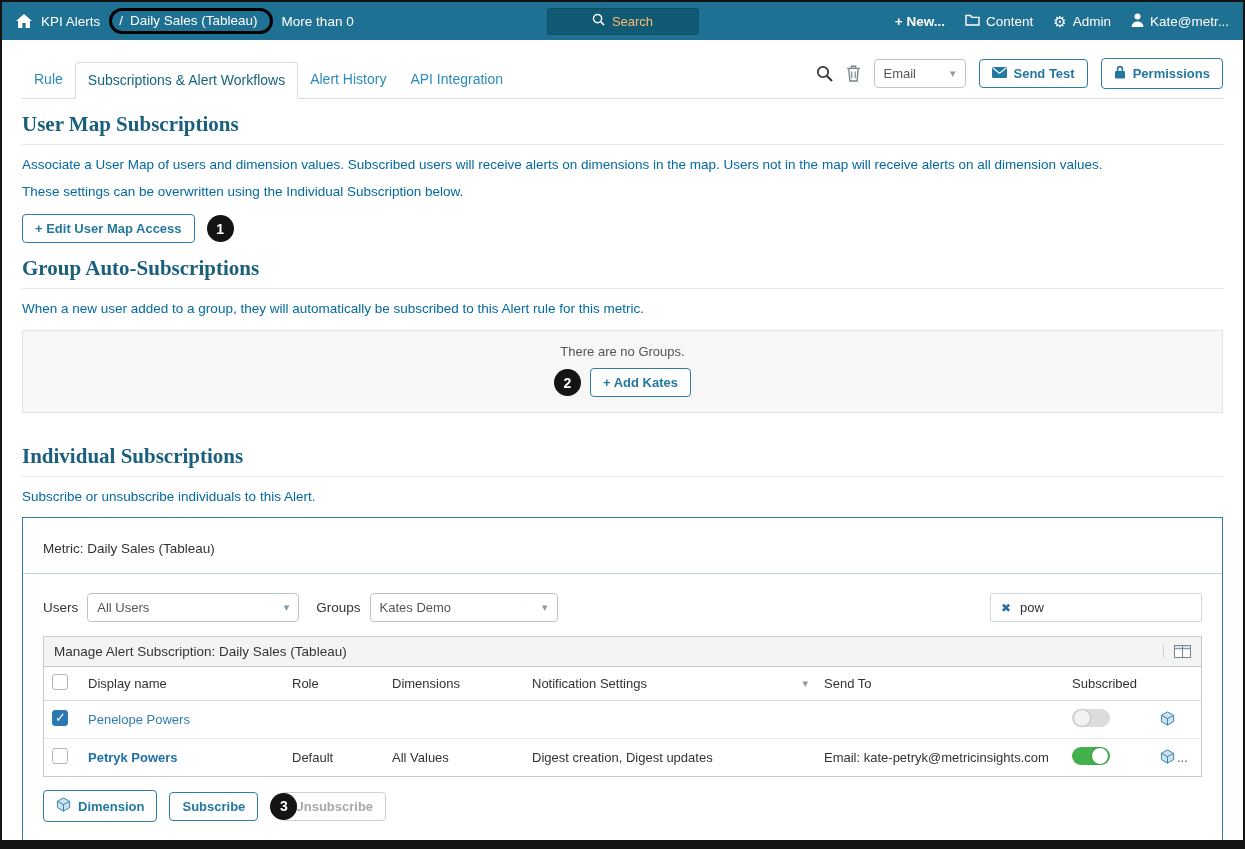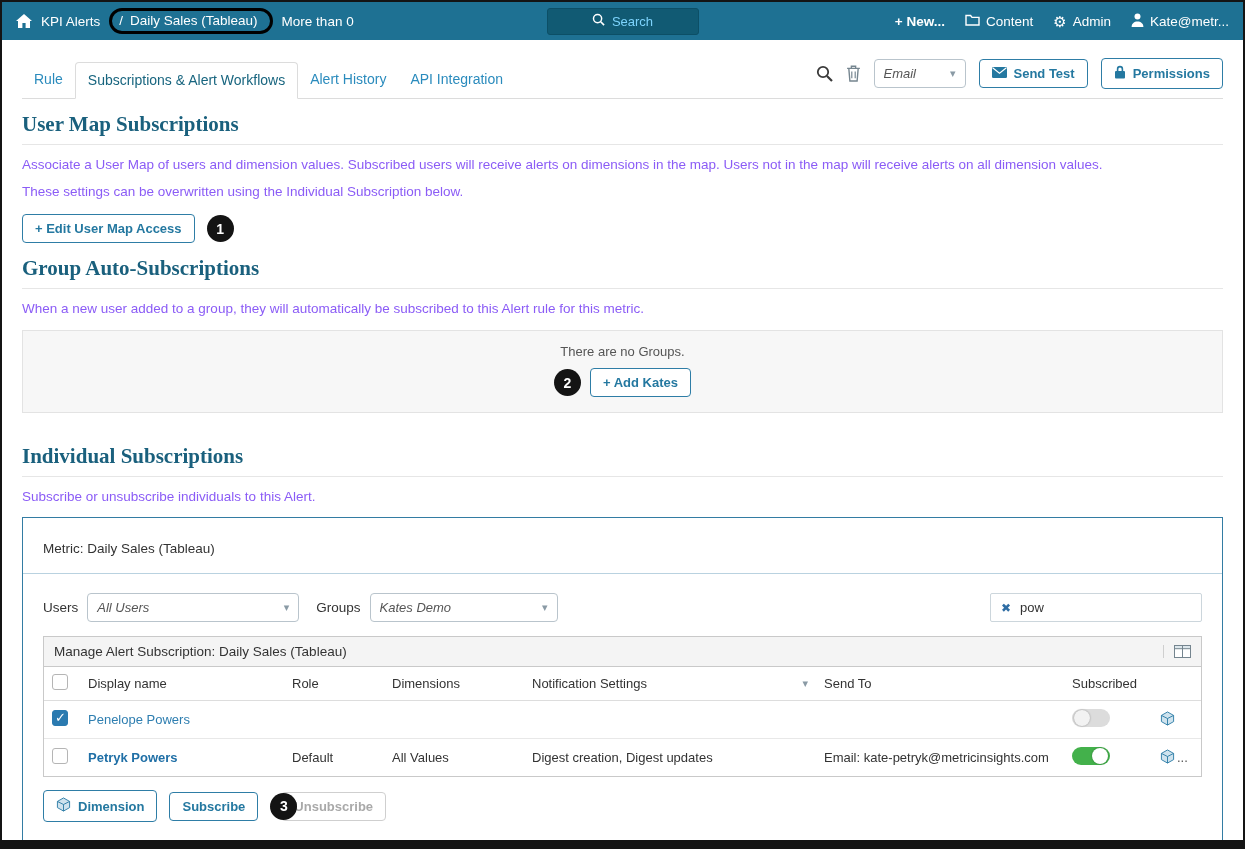--- a/index.html
+++ b/index.html
@@ -20,58 +20,58 @@
   .topbar-left { display:flex; align-items:center; gap:9px; flex:1; min-width:0; }
   .topbar-left, .topbar-right { font-size:13.5px; }
   .crumb { color:#fff; text-decoration:none; white-space:nowrap; cursor:pointer; }
   .crumb-oval {
     display:inline-flex; align-items:center; gap:7px;
     border:3px solid #000; border-radius:16px; padding:2px 12px 3px 7px; margin:-4px 0;
   }
   .search-box {
     width:152px; height:27px; background:#115a73; border:1px solid #0c4f66; border-radius:3px;
     display:flex; align-items:center; justify-content:center; gap:7px;
-    color:#7dd3fc; font-size:13px; cursor:pointer; flex:0 0 auto;
+    color:#fdba74; font-size:13px; cursor:pointer; flex:0 0 auto;
   }
   .topbar-right { flex:1; display:flex; align-items:center; justify-content:flex-end; gap:20px; }
   .topbar-item { display:flex; align-items:center; gap:6px; cursor:pointer; white-space:nowrap; }
   .gear-glyph { font-size:15px; line-height:1; }
 
   
   .content { padding:0 20px; }
 
   .tabs-row { display:flex; align-items:flex-end; justify-content:space-between; padding-top:18px; border-bottom:1px solid #dcdcdc; }
   .tabs { display:flex; align-items:flex-start; }
   .tab { padding:9px 12px 10px; font-size:14px; color:#2a8bbd; cursor:pointer; margin-bottom:-1px; white-space:nowrap; }
   .tab.active {
     border:1px solid #dcdcdc; border-bottom:1px solid #fff; border-radius:4px 4px 0 0;
     background:#fff; color:#18657f;
   }
   .toolbar { display:flex; align-items:center; gap:13px; padding-bottom:9px; }
   .icon-btn { display:inline-flex; align-items:center; cursor:pointer; }
   .select {
     display:inline-flex; align-items:center; justify-content:space-between;
     border:1px solid #b9c4cc; border-radius:4px; background:#fff; height:29px;
-    padding:1px 9px; font-size:13px; color:#555; cursor:pointer;font-style:italic;
+    padding:1px 9px; font-size:13px; color:#555; cursor:pointer;
   }
   .select .caret { color:#8a9aa5; font-size:11px; margin-left:10px; }
   .email-select { width:92px; }
 
   .btn {
     display:inline-flex; align-items:center; gap:7px;
     background:#fff; border:1px solid #2e7da6; border-radius:4px;
     color:#2478a0; font-weight:bold; font-size:13px; padding:6px 12px; cursor:pointer; white-space:nowrap;
   }
   .btn.disabled { color:#a9a9a9; border-color:#cfcfcf; cursor:default; }
 
   .section-heading {
     font-family:"Liberation Serif","DejaVu Serif",serif; font-size:21px; font-weight:600;
     color:#1a607d; margin-top:13px; padding-bottom:7px; border-bottom:1px solid #e6e6e6;
   }
-  .desc { font-size:13.5px; color:#8b5cf6; margin-top:12px; }
+  .desc { font-size:13.5px; color:#0369a1; margin-top:12px; }
   .btn-row { display:flex; align-items:center; gap:12px; margin-top:15px; }
 
   .annot {
     width:27px; height:27px; border-radius:50%; background:#141414; color:#fff;
     font-weight:bold; font-size:14px; display:inline-flex; align-items:center; justify-content:center;
     flex:0 0 auto;
   }
 
   .groups-empty {
     background:#f7f7f7; border:1px solid #e3e3e3; margin-top:14px; padding:13px 0 15px;

